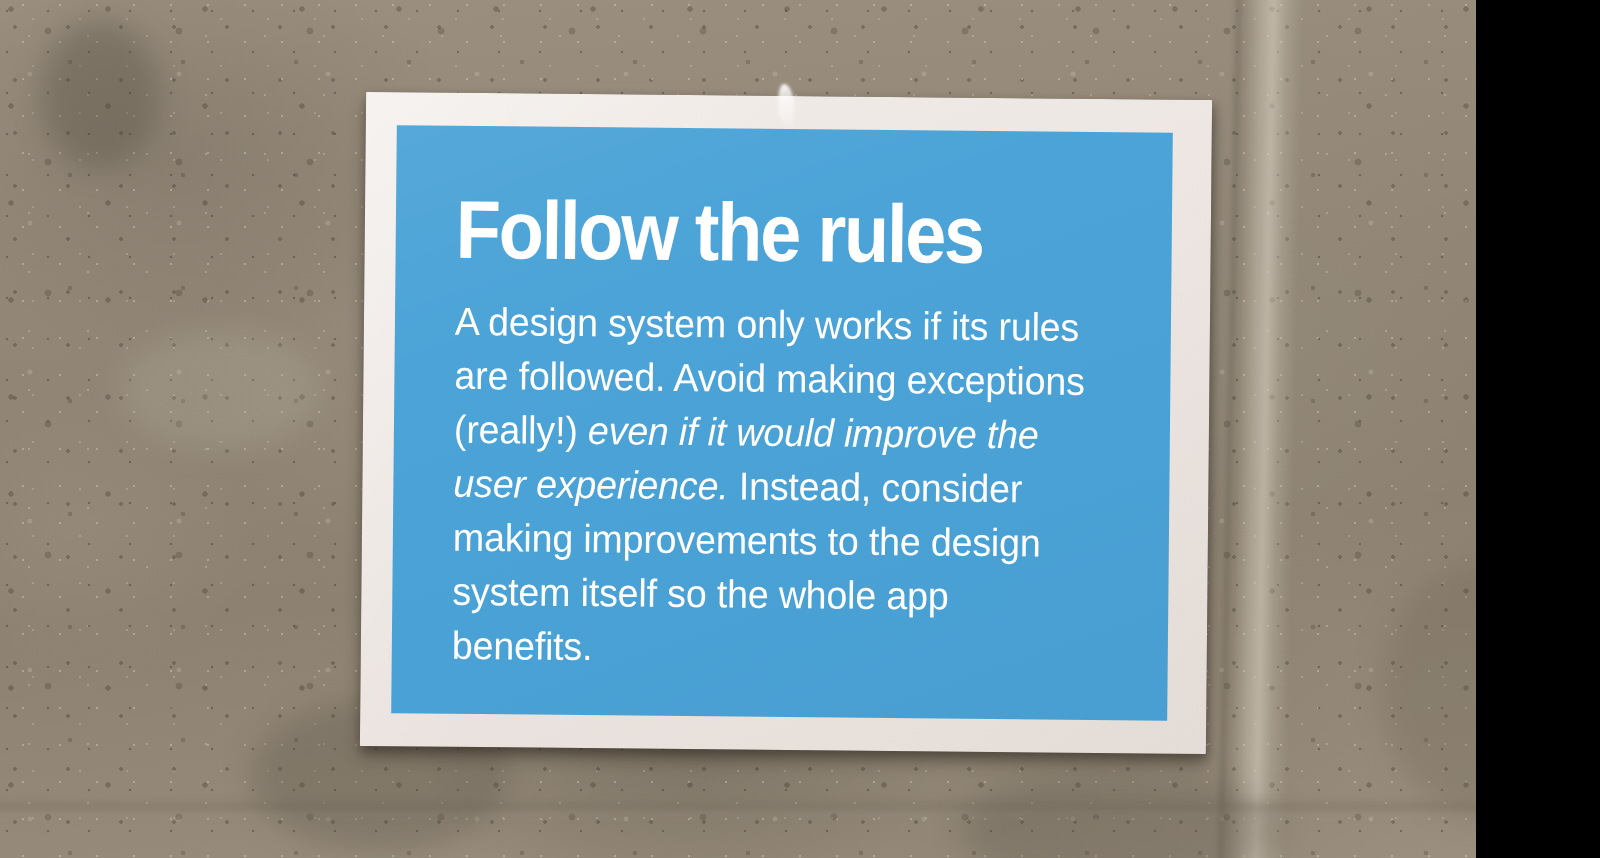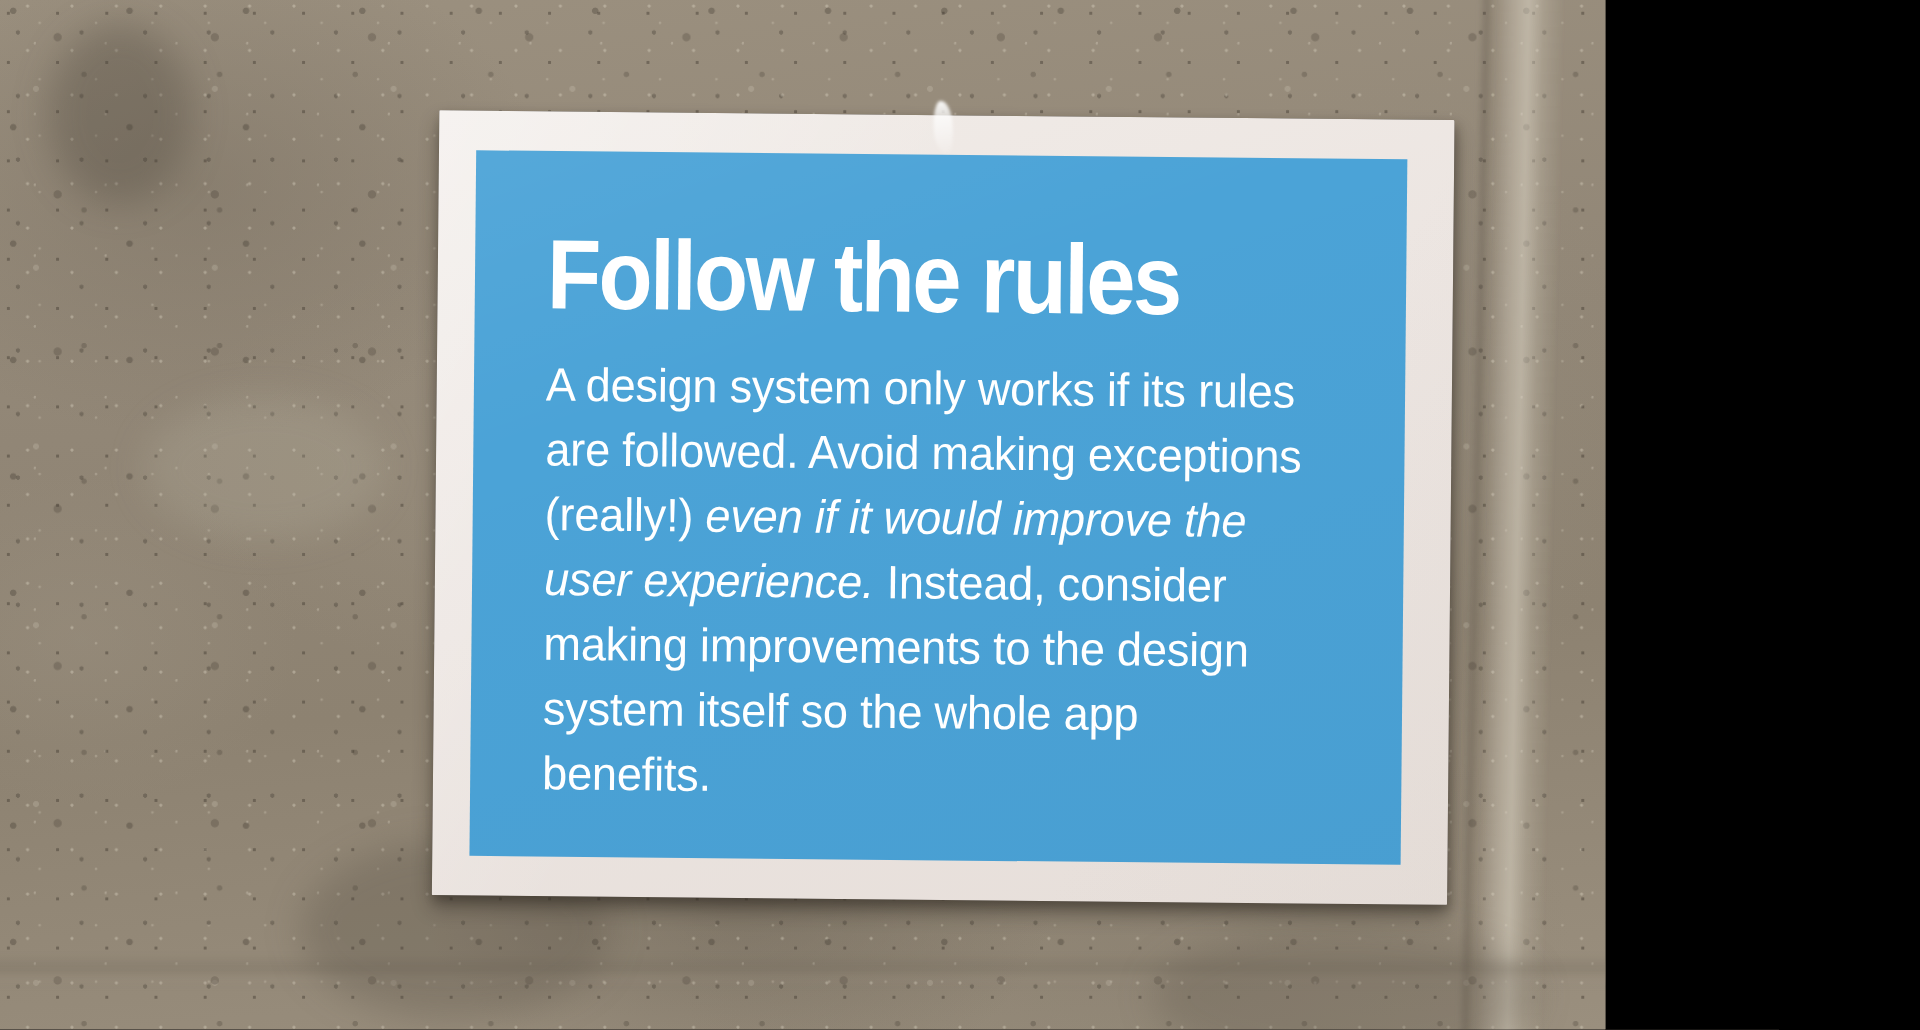--- a/index.html
+++ b/index.html
@@ -3,25 +3,24 @@
 <meta charset="utf-8">
 <title>Follow the rules</title>
 <style>
   html, body {
     margin: 0;
     padding: 0;
     background: #000;
   }
   #scene {
     position: relative;
-    width: 1308px;
+    width: 1476px;
     height: 858px;
     overflow: hidden;
     font-family: "Liberation Sans", "DejaVu Sans", sans-serif;
-    padding-left: 30px;
   }
 
   
   .wall {
     position: absolute;
     inset: 0;
     background-color: #958a7b;
     background-image:
       
       radial-gradient(ellipse 420px 300px at 12% 18%, rgba(120,110,96,0.45), rgba(120,110,96,0) 70%),

